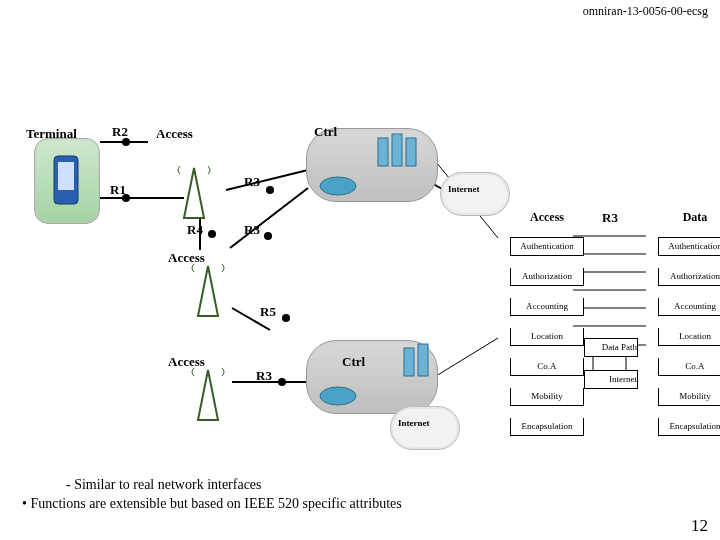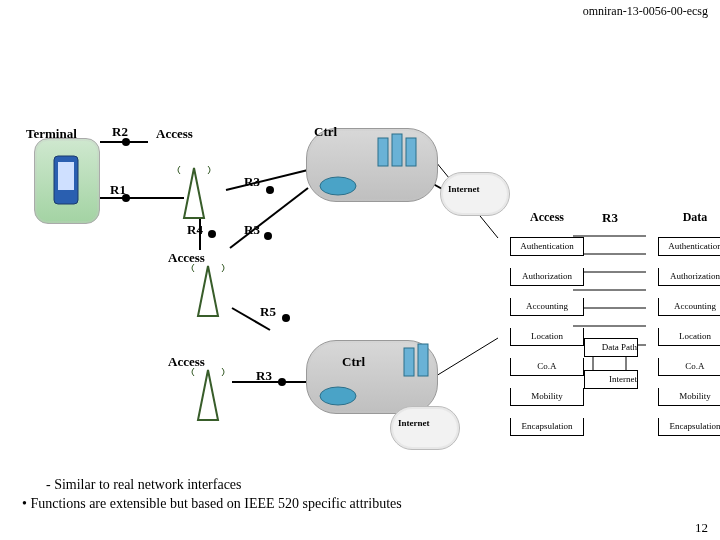--- a/index.html
+++ b/index.html
@@ -1,21 +1,21 @@
 <!DOCTYPE html>
 <html><head>
 <meta charset="utf-8">
 <style>
   html,body{margin:0;padding:0;font-family:"Times New Roman",serif;background:#fff;color:#000}
   .page{position:relative;width:720px;height:540px;overflow:hidden}
   .docid{position:absolute;top:4px;right:12px;font-size:12px;font-weight:normal}
   .title{position:absolute;top:18px;left:0;width:720px;text-align:center;font-size:28px;line-height:1.1}
-  .slideno{position:absolute;bottom:4px;right:12px;font-size:13px}
+  .slideno{position:absolute;bottom:4px;right:12px;font-size:17px}
   .bullets{position:absolute;left:22px;bottom:26px;font-size:14px;line-height:1.35}
-  .bullets .sub{margin-left:24px}
+  .bullets .sub{margin-left:44px}
   .diagram{position:absolute;left:8px;top:90px;width:579px;height:350px}
   .diagram svg{position:absolute;left:0;top:0}
   .diagram .lbl{position:absolute;font-size:13px;font-weight:bold;white-space:nowrap}
   .diagram .smlbl{position:absolute;font-size:9px;white-space:nowrap;text-align:right}
   .cloud{position:absolute;border-radius:50%;background:#fff;border:1px solid #aaa;box-shadow:0 0 0 2px rgba(200,200,200,.25) inset}
   .cloud-term{left:26px;top:48px;width:64px;height:84px;background:linear-gradient(#cfe8cf,#a3d3a3);border-radius:14px}
   .cloud-ctrl1{left:298px;top:38px;width:130px;height:72px;background:linear-gradient(#d8d8d8,#bfbfbf);border:1px solid #999;border-radius:30px}
   .cloud-ctrl2{left:298px;top:250px;width:130px;height:72px;background:linear-gradient(#d8d8d8,#bfbfbf);border:1px solid #999;border-radius:30px}
   .cloud-inet1{left:432px;top:82px;width:68px;height:42px;background:#f2f2f2;border:1px solid #bbb;border-radius:30px}
   .cloud-inet2{left:382px;top:316px;width:68px;height:42px;background:#f2f2f2;border:1px solid #bbb;border-radius:30px}

